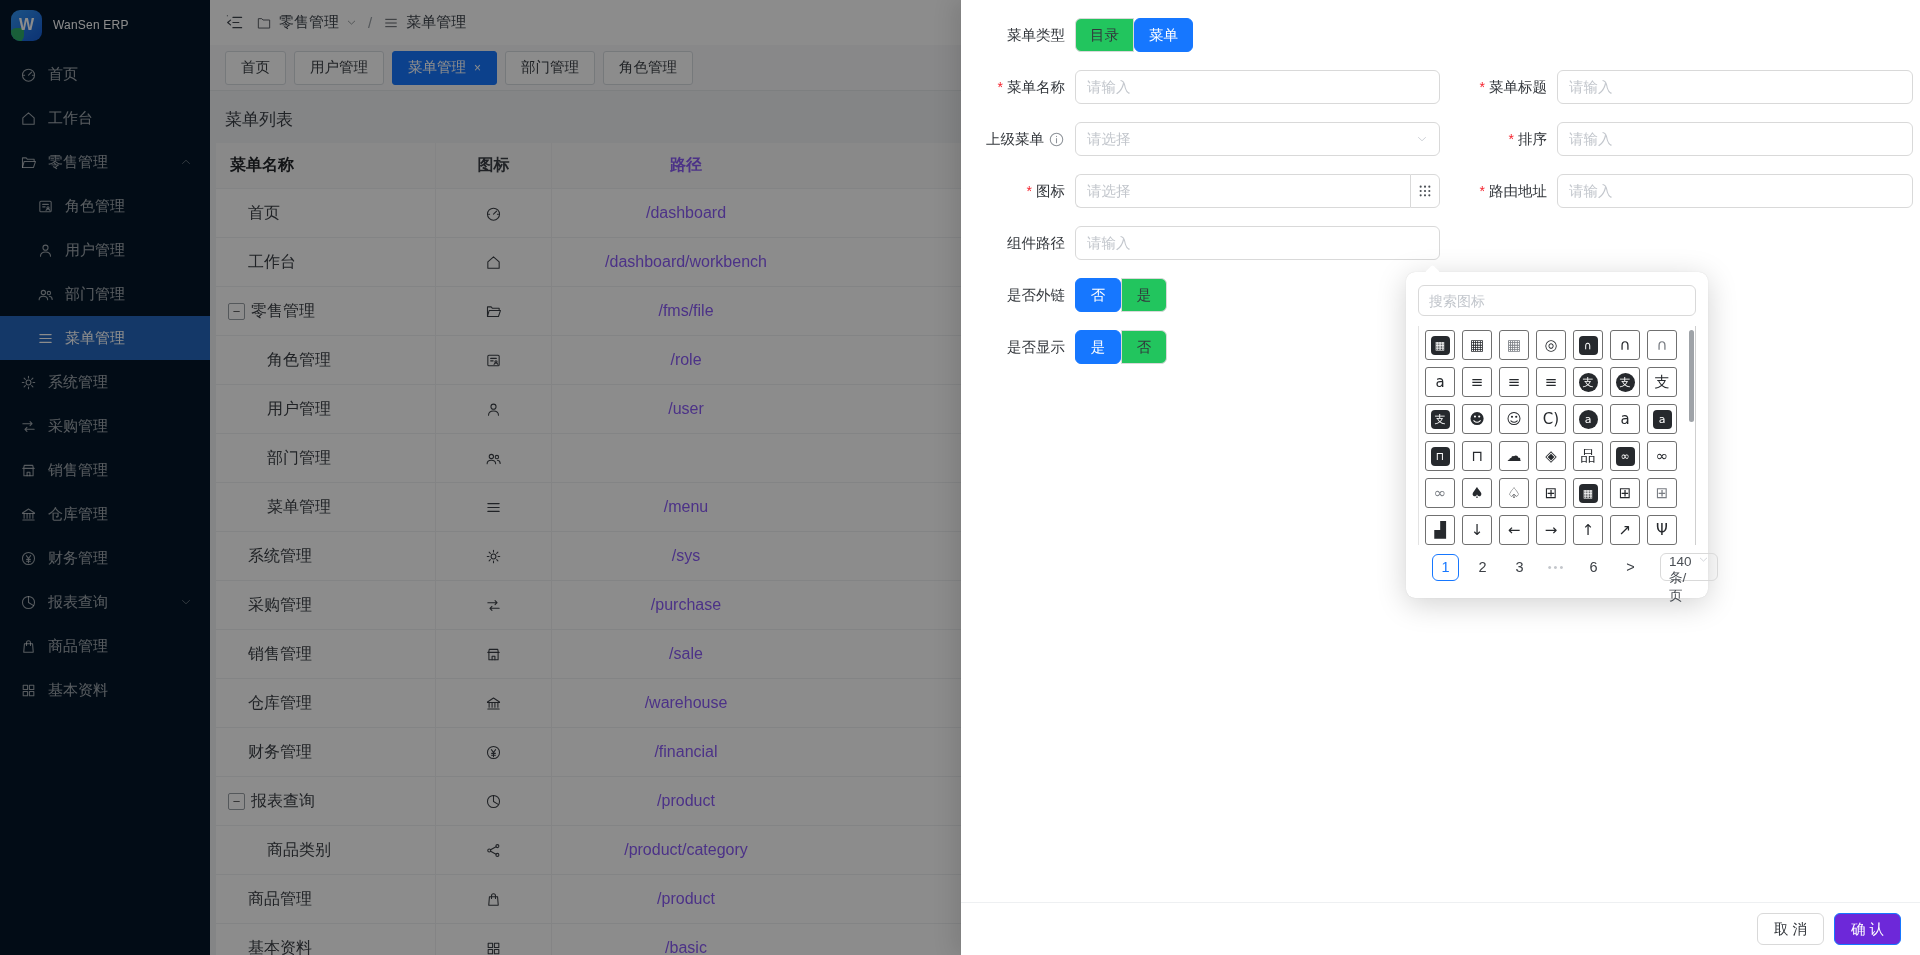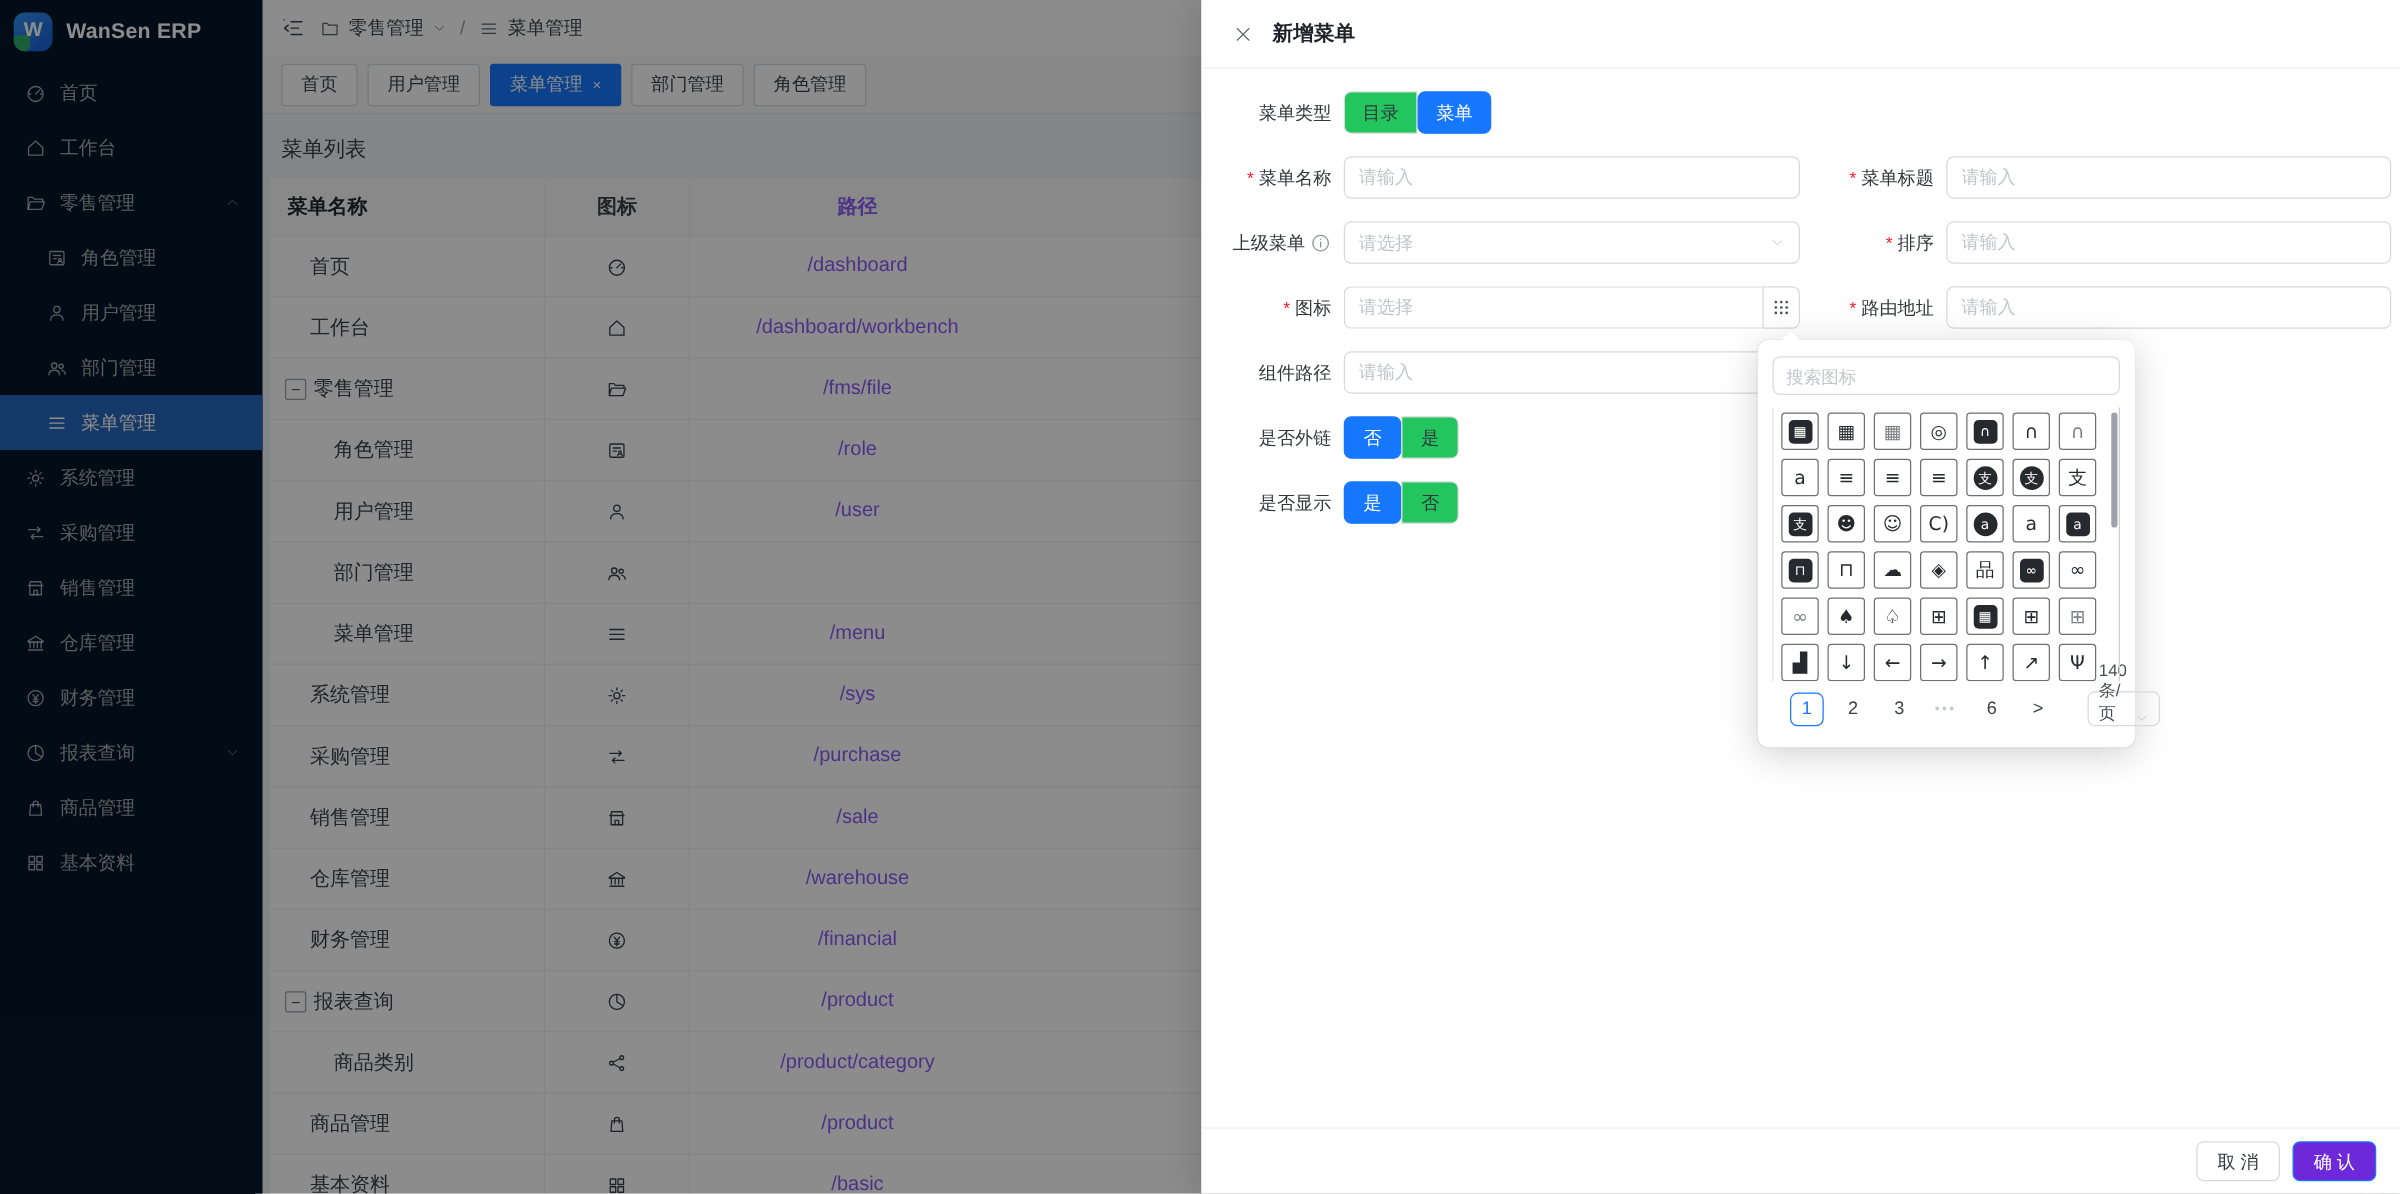--- a/index.html
+++ b/index.html
@@ -6,21 +6,21 @@
   html,body{width:1920px;height:955px;overflow:hidden}
   body{font-family:"Liberation Sans","DejaVu Sans",sans-serif;position:relative;background:#fff;color:#3c4046}
   svg.ic{width:17px;height:17px;fill:none;stroke:currentColor;stroke-width:1.5;stroke-linecap:round;stroke-linejoin:round;flex:none}
 
   
   .sidebar{position:absolute;left:0;top:0;bottom:0;width:210px;background:#041729;z-index:5}
   .logo{display:flex;align-items:center;gap:11px;height:50px;padding:0 11px}
   .logo-mark{width:31px;height:31px;border-radius:9px;background:linear-gradient(140deg,#2f8ded 15%,#1a64d8 85%);position:relative;overflow:hidden;display:flex;align-items:center;justify-content:center}
   .logo-mark::before{content:"";position:absolute;left:-2px;bottom:-2px;width:15px;height:15px;background:#2fae68;border-radius:8px 3px 8px 8px}
   .logo-mark span{position:relative;color:#fff;font-weight:bold;font-size:16px}
-  .logo-text{color:#fff;font-size:17px;font-weight:bold;letter-spacing:.2px}
+  .logo-text{color:#fff;font-size:12px;font-weight:normal;letter-spacing:.2px}
   .menu{padding-top:2px}
   .mi{height:44px;display:flex;align-items:center;gap:11px;padding:0 18px 0 20px;font-size:15px;color:rgba(255,255,255,.62);cursor:pointer}
   .mi .lbl{flex:none}
   .mi .arrow{margin-left:auto;width:12px;height:12px;opacity:.75}
   .mi.child{padding-left:37px}
   .mi.sel{background:#2566bd;color:#fff}
 
   
   .main{position:absolute;left:210px;top:0;right:0;bottom:0;background:#f0f2f5}
   .topbar{height:45px;background:#fff;display:flex;align-items:center;gap:12px;padding:0 15px;color:#3f454d;font-size:15px}
@@ -86,21 +86,21 @@
   .g{font-size:15px;line-height:1;color:#26292d;font-family:"DejaVu Sans","Liberation Sans",sans-serif}
   .g.filled,.g.circle{background:#26292d;color:#fff;width:19px;height:19px;display:flex;align-items:center;justify-content:center;font-size:11px}
   .g.filled{border-radius:4px}
   .g.circle{border-radius:50%}
   .g.twotone{color:#7a7e84}
   .sthumb{position:absolute;right:1px;top:4px;width:5px;height:92px;background:#9fa3a8;border-radius:3px;cursor:pointer}
   .pagerow{display:flex;align-items:center;gap:10px;margin-top:8px;padding-left:14px}
   .pg{min-width:27px;height:27px;display:flex;align-items:center;justify-content:center;font-size:14.5px;color:#3c4046;border-radius:6px;cursor:pointer}
   .pg.on{border:1px solid #1677ff;color:#1677ff}
   .pg.dots{color:#c3c6cb;letter-spacing:2px;font-size:11px}
-  .sizesel{margin-left:16px;height:28px;width:93px;border:1px solid #d9d9d9;border-radius:6px;display:flex;align-items:flex-end;gap:6px;padding:0 8px;font-size:13.5px;color:#4a4f55;cursor:pointer}
+  .sizesel{margin-left:6px;height:28px;width:93px;border:1px solid #d9d9d9;border-radius:6px;display:flex;align-items:flex-start;gap:6px;padding:0 8px;font-size:13.5px;color:#4a4f55;cursor:pointer}
   .sizesel .cd{margin-left:auto;width:11px;height:11px;color:#bfc3c9}
 </style>
 </head>
 <body>
 
 <svg width="0" height="0" style="position:absolute">
   <defs>
     <symbol id="i-dashboard" viewBox="0 0 24 24">
         <circle cx="12" cy="13" r="8.5"></circle>
         <path d="M12 13l4.4-4.4M6.5 13H5M19 13h-1.5"></path>
@@ -617,26 +617,20 @@
     <div class="c-path">/basic</div>
     <div></div>
   </div>
 </div>
   </div>
 </div>
 
 <div class="mask"></div>
 
 <section class="drawer">
-  <div class="d-head">
-    <svg class="ic d-close">
-        <use href="#i-close"></use>
-      </svg>
-    <span class="d-title">新增菜单</span>
-  </div>
   <div class="d-body">
     <div class="fgrid">
 
       <div class="flabel">
           <span>菜单类型</span>
         </div>
       <div>
         <div class="seggroup">
           <div class="seg">目录</div>
           <div class="seg on">菜单</div>

